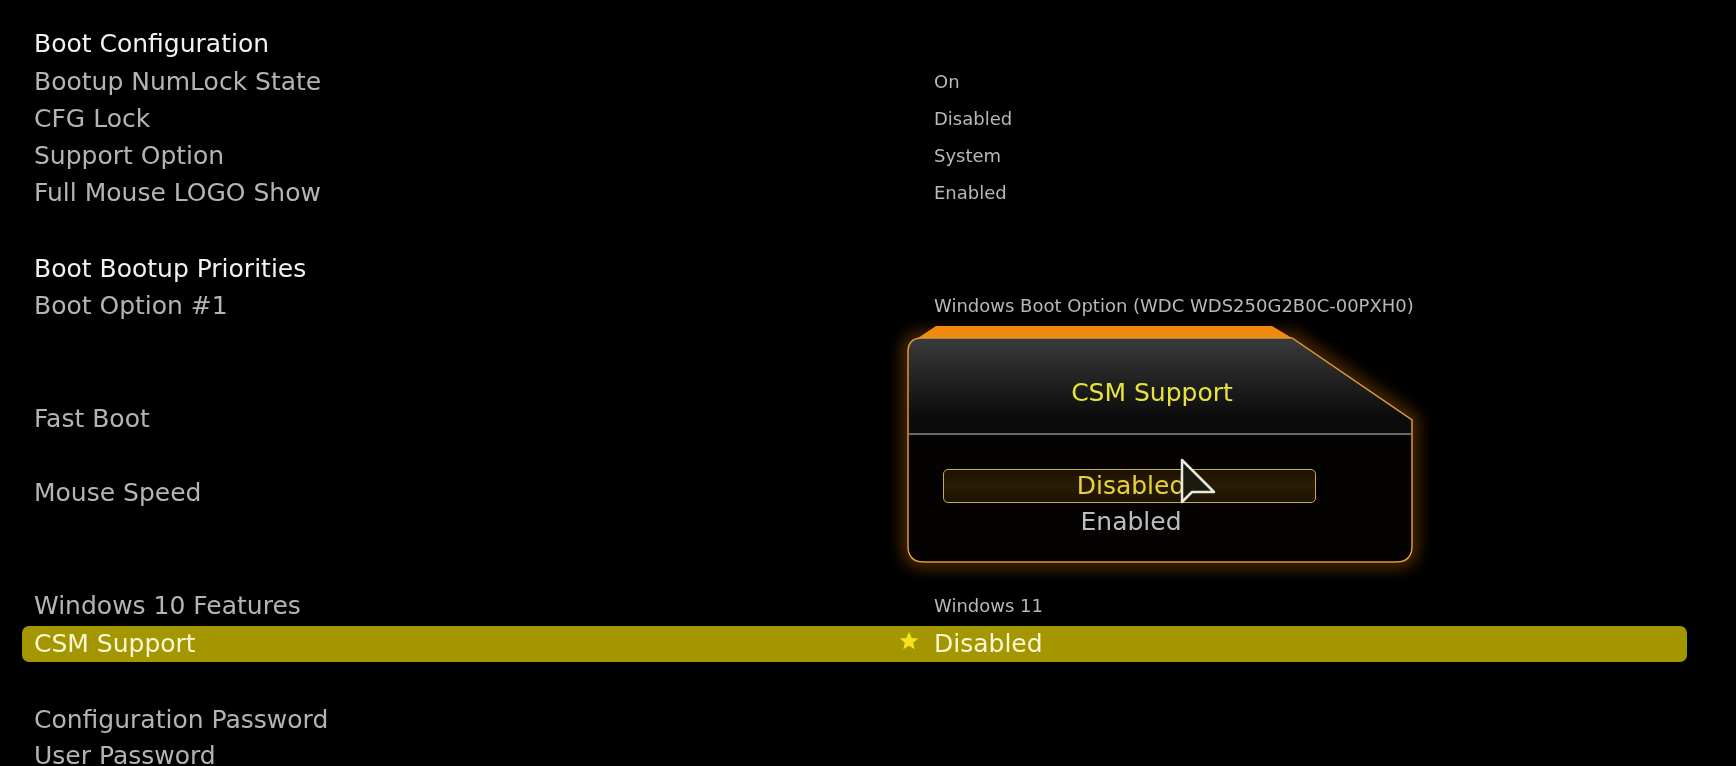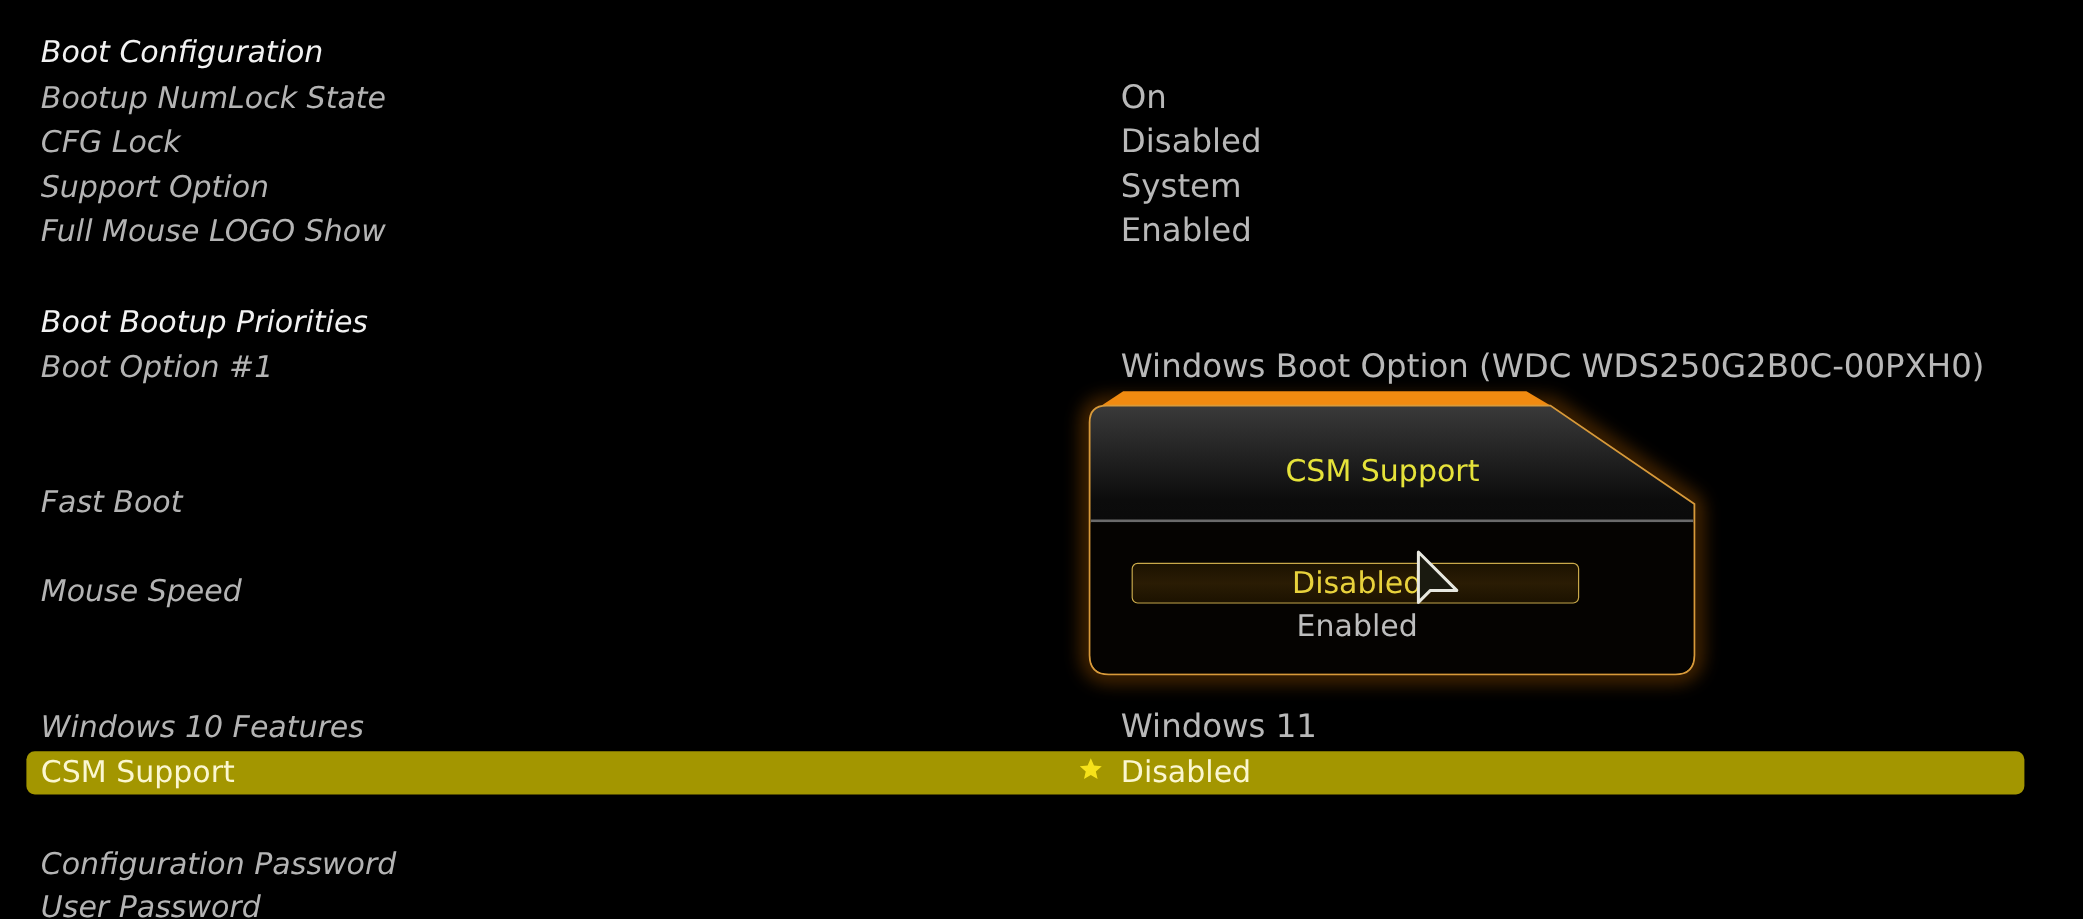--- a/index.html
+++ b/index.html
@@ -1,23 +1,23 @@
 <!DOCTYPE html>
 <html><head>
 <meta charset="utf-8">
 <style>
   html, body { margin: 0; padding: 0; }
   body {
     width: 1736px; height: 766px; background: #000; overflow: hidden; position: relative;
     font-family: "DejaVu Sans", sans-serif; color: #b8b8b8;
   }
-  .row { position: absolute; left: 34px; font-size: 25px; line-height: 32px; white-space: nowrap; font-style: italic; }
+  .row { position: absolute; left: 34px; font-size: 25px; line-height: 32px; white-space: nowrap; }
   .label { color: #b4b4b4; text-align: center; }
   .heading { color: #f2f2f2; }
-  .value { position: absolute; left: 934px; font-size: 27px; line-height: 32px; color: #b8b8b8; white-space: nowrap; }
+  .value { position: absolute; left: 934px; font-size: 18px; line-height: 32px; color: #b8b8b8; white-space: nowrap; }
 
   .highlight {
     position: absolute; left: 22px; top: 626px; width: 1665px; height: 36px;
     background: #a39600; border-radius: 7px;
   }
   .highlight .hl-label { position: absolute; left: 12px; top: 2px; font-size: 25px; line-height: 32px; color: #fbf7d0; }
   .highlight .hl-value { position: absolute; left: 912px; top: 2px; font-size: 25px; line-height: 32px; color: #fbf7d0; }
   .highlight .star { position: absolute; left: 876px; top: 4px; width: 22px; height: 22px; }
 
   

